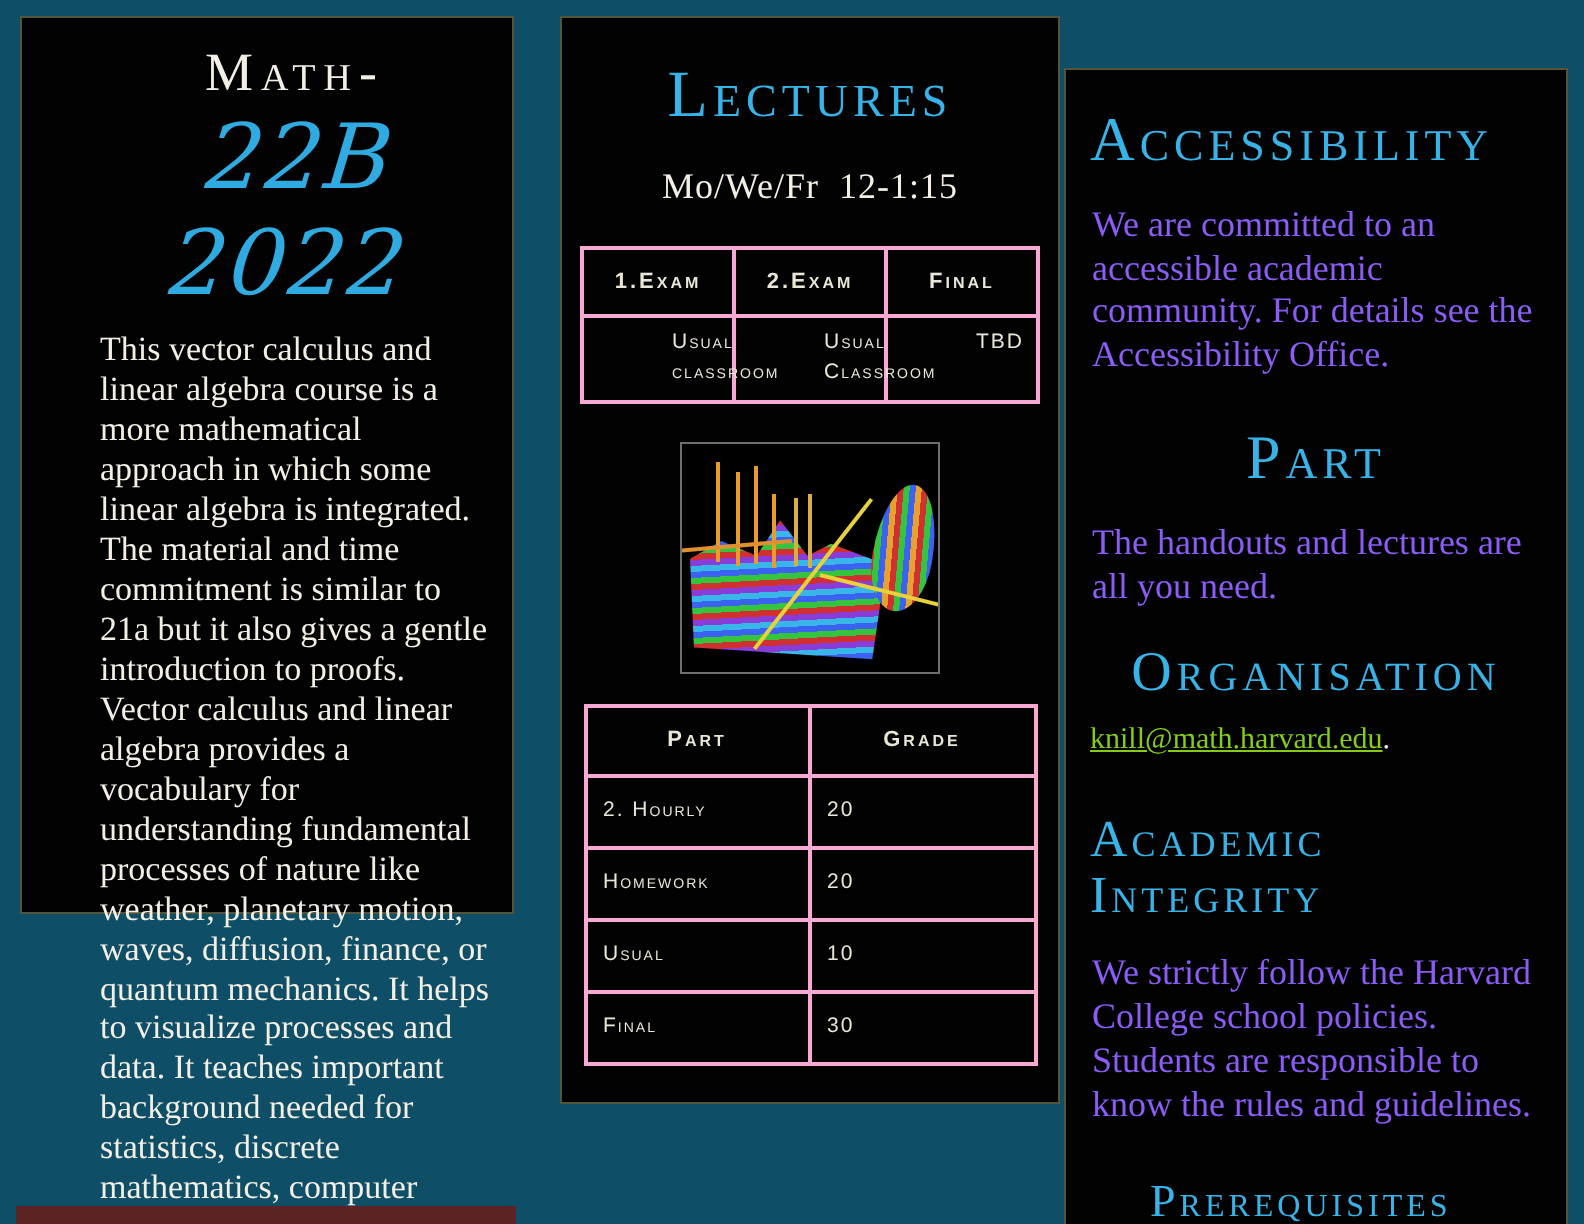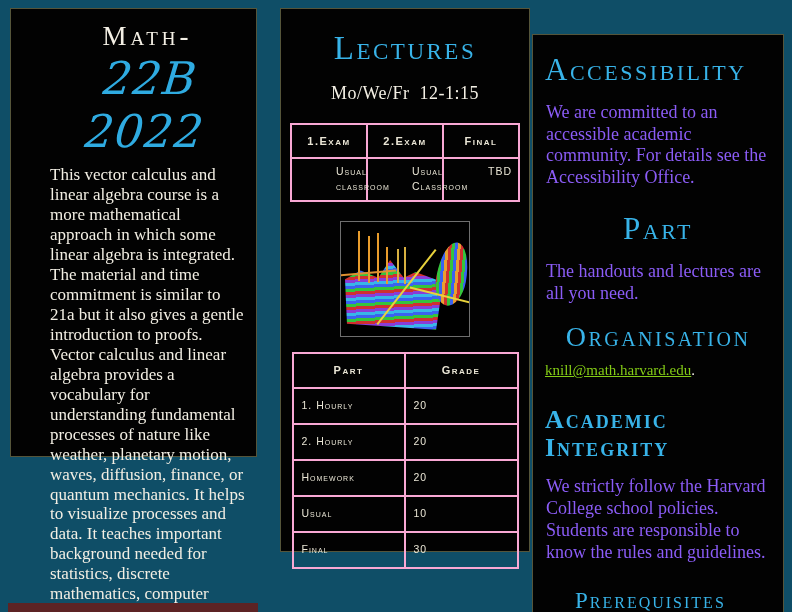--- a/index.html
+++ b/index.html
@@ -59,21 +59,21 @@
   .axis { position:absolute; height:2px; background:#e8d23c; }
   .ax1 { width:95px; left:18px; top:64px; transform:rotate(-52deg); }
   .ax2 { width:62px; left:68px; top:72px; transform:rotate(14deg); }
   .ax3 { width:58px; left:-3px; top:50px; transform:rotate(-5deg); background:#e09030; }
 
   
   .rp-pad { padding:0 12px; }
   .h-access { margin-top:19px; font-size:31px; }
   .h-text { margin-top:24px; font-size:31px; }
   .h-org { margin-top:17px; font-size:28px; }
-  .h-integrity { margin-top:27px; font-size:26px; letter-spacing:2px;font-weight:bold; }
+  .h-integrity { margin-top:27px; font-size:26px; letter-spacing:2px; }
   .h-prereq { margin-top:25px; margin-left:30px; font-size:23px; letter-spacing:2px; }
   .rp-text { color:#8b5cf6; font-size:18px; line-height:1.22; margin:15px 0 0 1px; }
   .instructor-line { margin-top:21px; font-size:15px; color:#f3efe4; }
   .instructor-name { color:#c89a2a; margin-right:26px; }
   .email-line { margin-top:11px; font-size:15px; }
   .email-link { color:#84cc16; text-decoration:underline; cursor:pointer; }
   .prereq-text { margin-top:20px; text-align:center; color:#f6f3ea; font-weight:bold;
                  font-size:16.5px; line-height:1.35; }
 </style>
 </head>
@@ -129,24 +129,20 @@
           <col>
         </colgroup>
       <thead>
         <tr>
           <th>Part</th>
           <th>Grade</th>
         </tr>
       </thead>
       <tbody>
         <tr>
-          <td>1. Hourly</td>
-          <td>20</td>
-        </tr>
-        <tr>
           <td>2. Hourly</td>
           <td>20</td>
         </tr>
         <tr>
           <td>Homework</td>
           <td>20</td>
         </tr>
         <tr>
           <td>Usual</td>
           <td>10</td>

